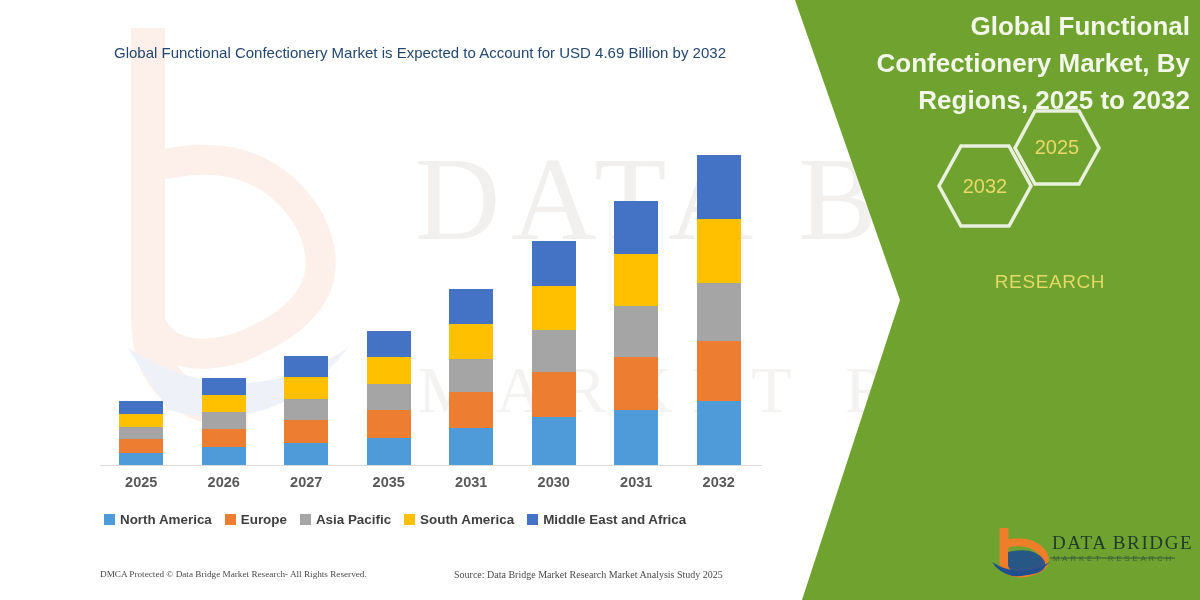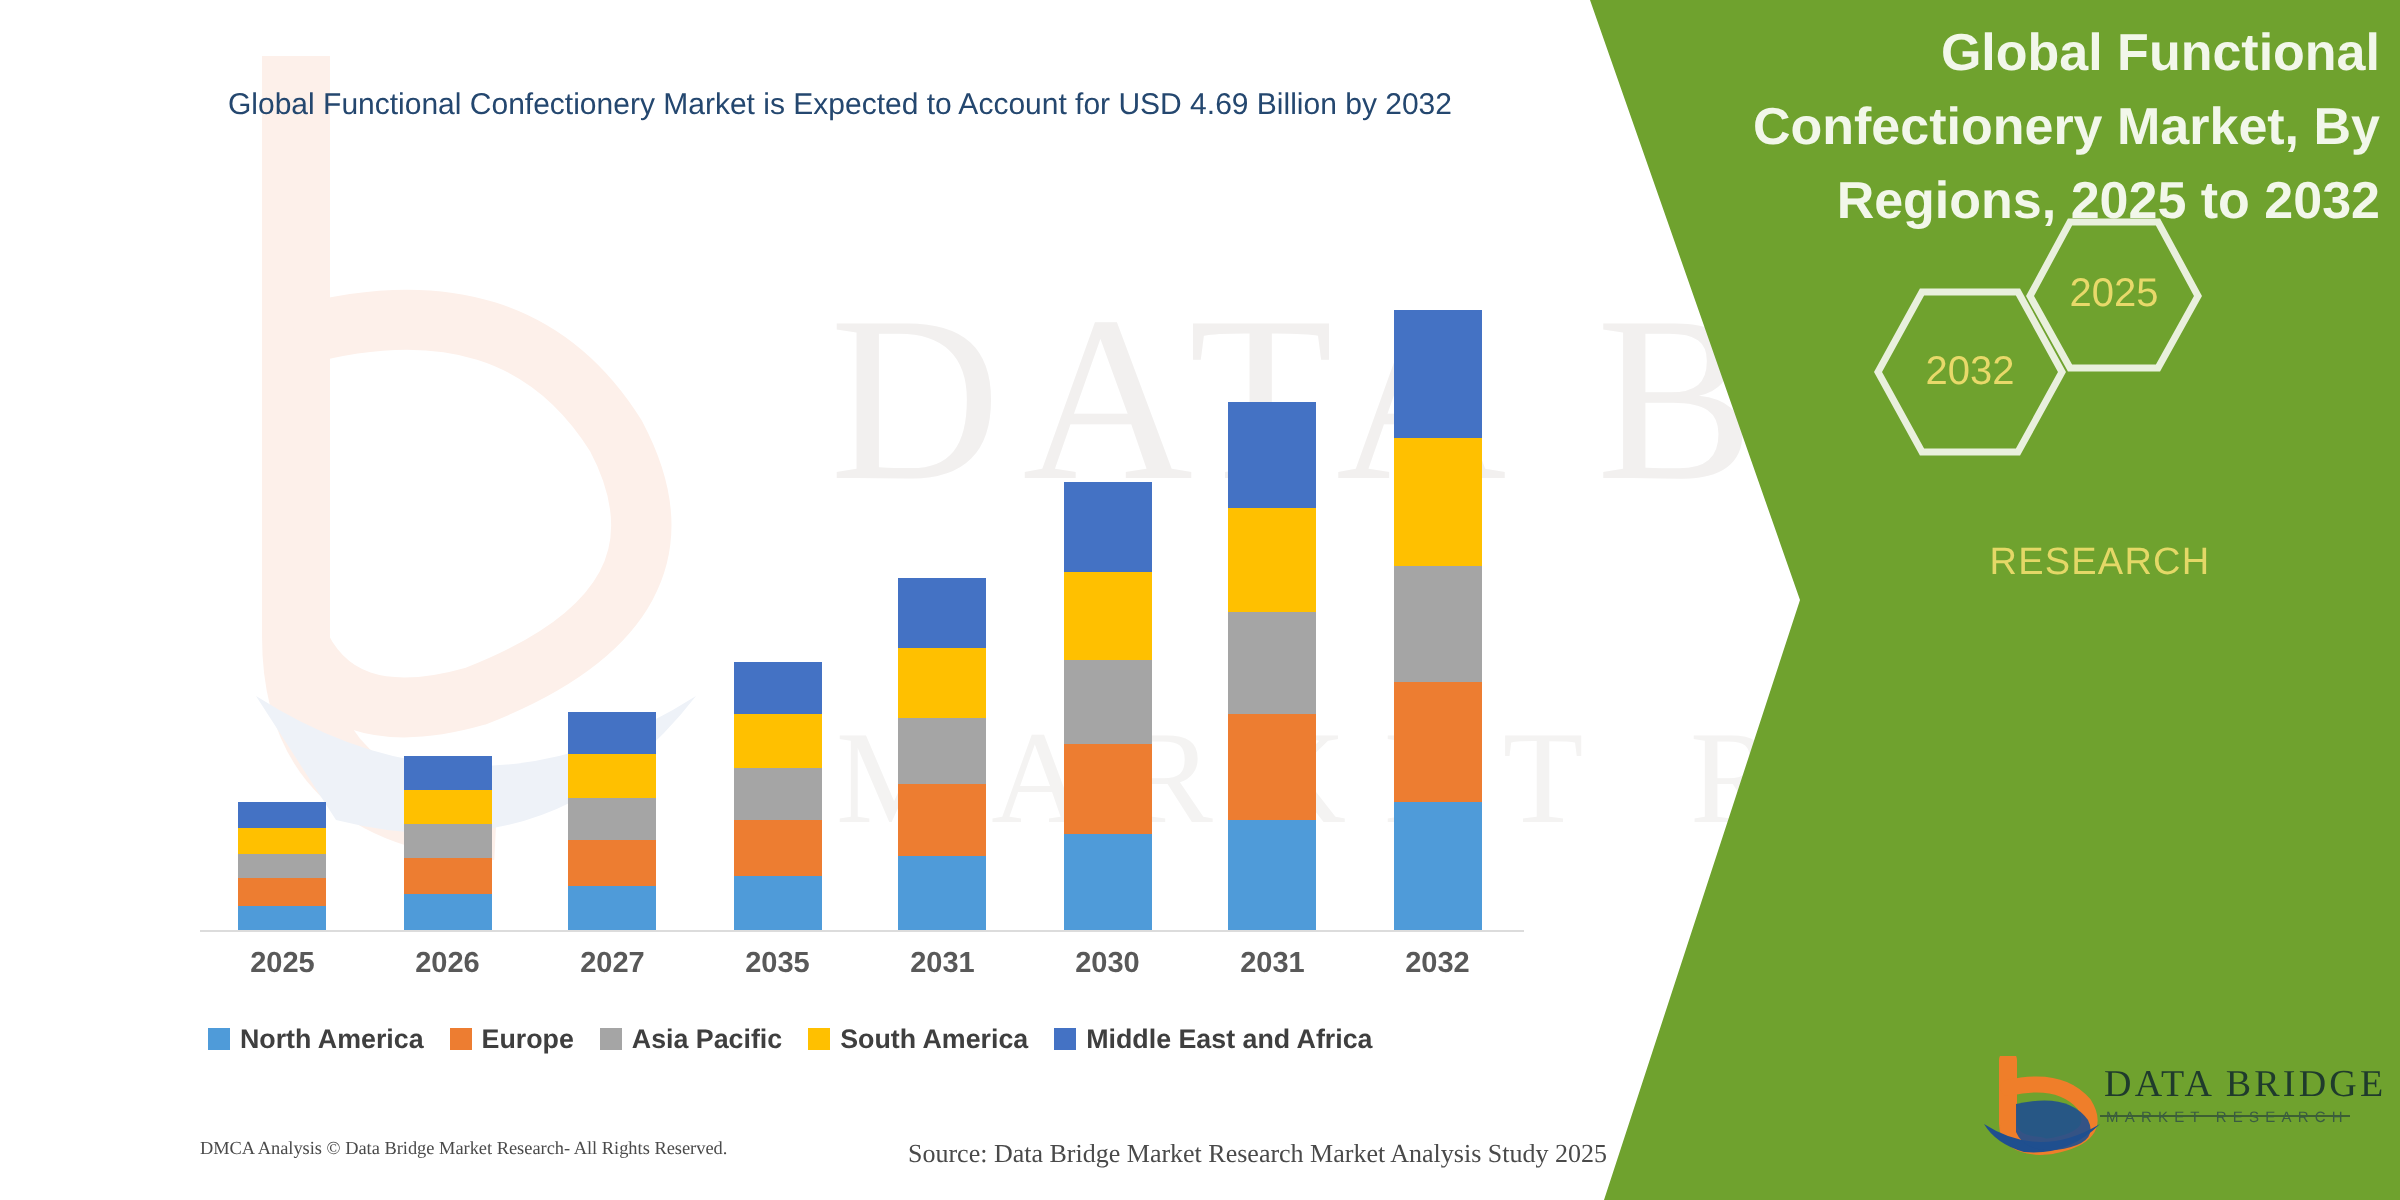--- a/index.html
+++ b/index.html
@@ -196,21 +196,21 @@
     left: 100px; top: 569px;
     font-family: "Liberation Serif", serif;
     font-size: 9.2px;
     color: #4a4a4a;
     white-space: nowrap;
   }
   #footer-right {
     position: absolute;
     left: 454px; top: 569px;
     font-family: "Liberation Serif", serif;
-    font-size: 13px;
+    font-size: 10px;
     color: #4a4a4a;
     white-space: nowrap;
   }
 </style>
 </head>
 <body>
 
 <div id="stage">
 
   <svg id="wm-bigb" viewBox="0 0 300 420">
@@ -359,16 +359,16 @@
       <div class="legend-item">
         <span class="legend-swatch" style="background: rgb(255, 192, 0);"></span>
         <span>South America</span>
       </div>
       <div class="legend-item">
         <span class="legend-swatch" style="background: rgb(68, 114, 196);"></span>
         <span>Middle East and Africa</span>
       </div>
     </div>
 
-  <div id="footer-left">DMCA Analysis © Data Bridge Market Research- All Rights Reserved.</div>
+  <div id="footer-left">DMCA Protected © Data Bridge Market Research- All Rights Reserved.</div>
   <div id="footer-right">Source: Data Bridge Market Research  Market Analysis Study 2025</div>
 
 </div>
 
 </body></html>

